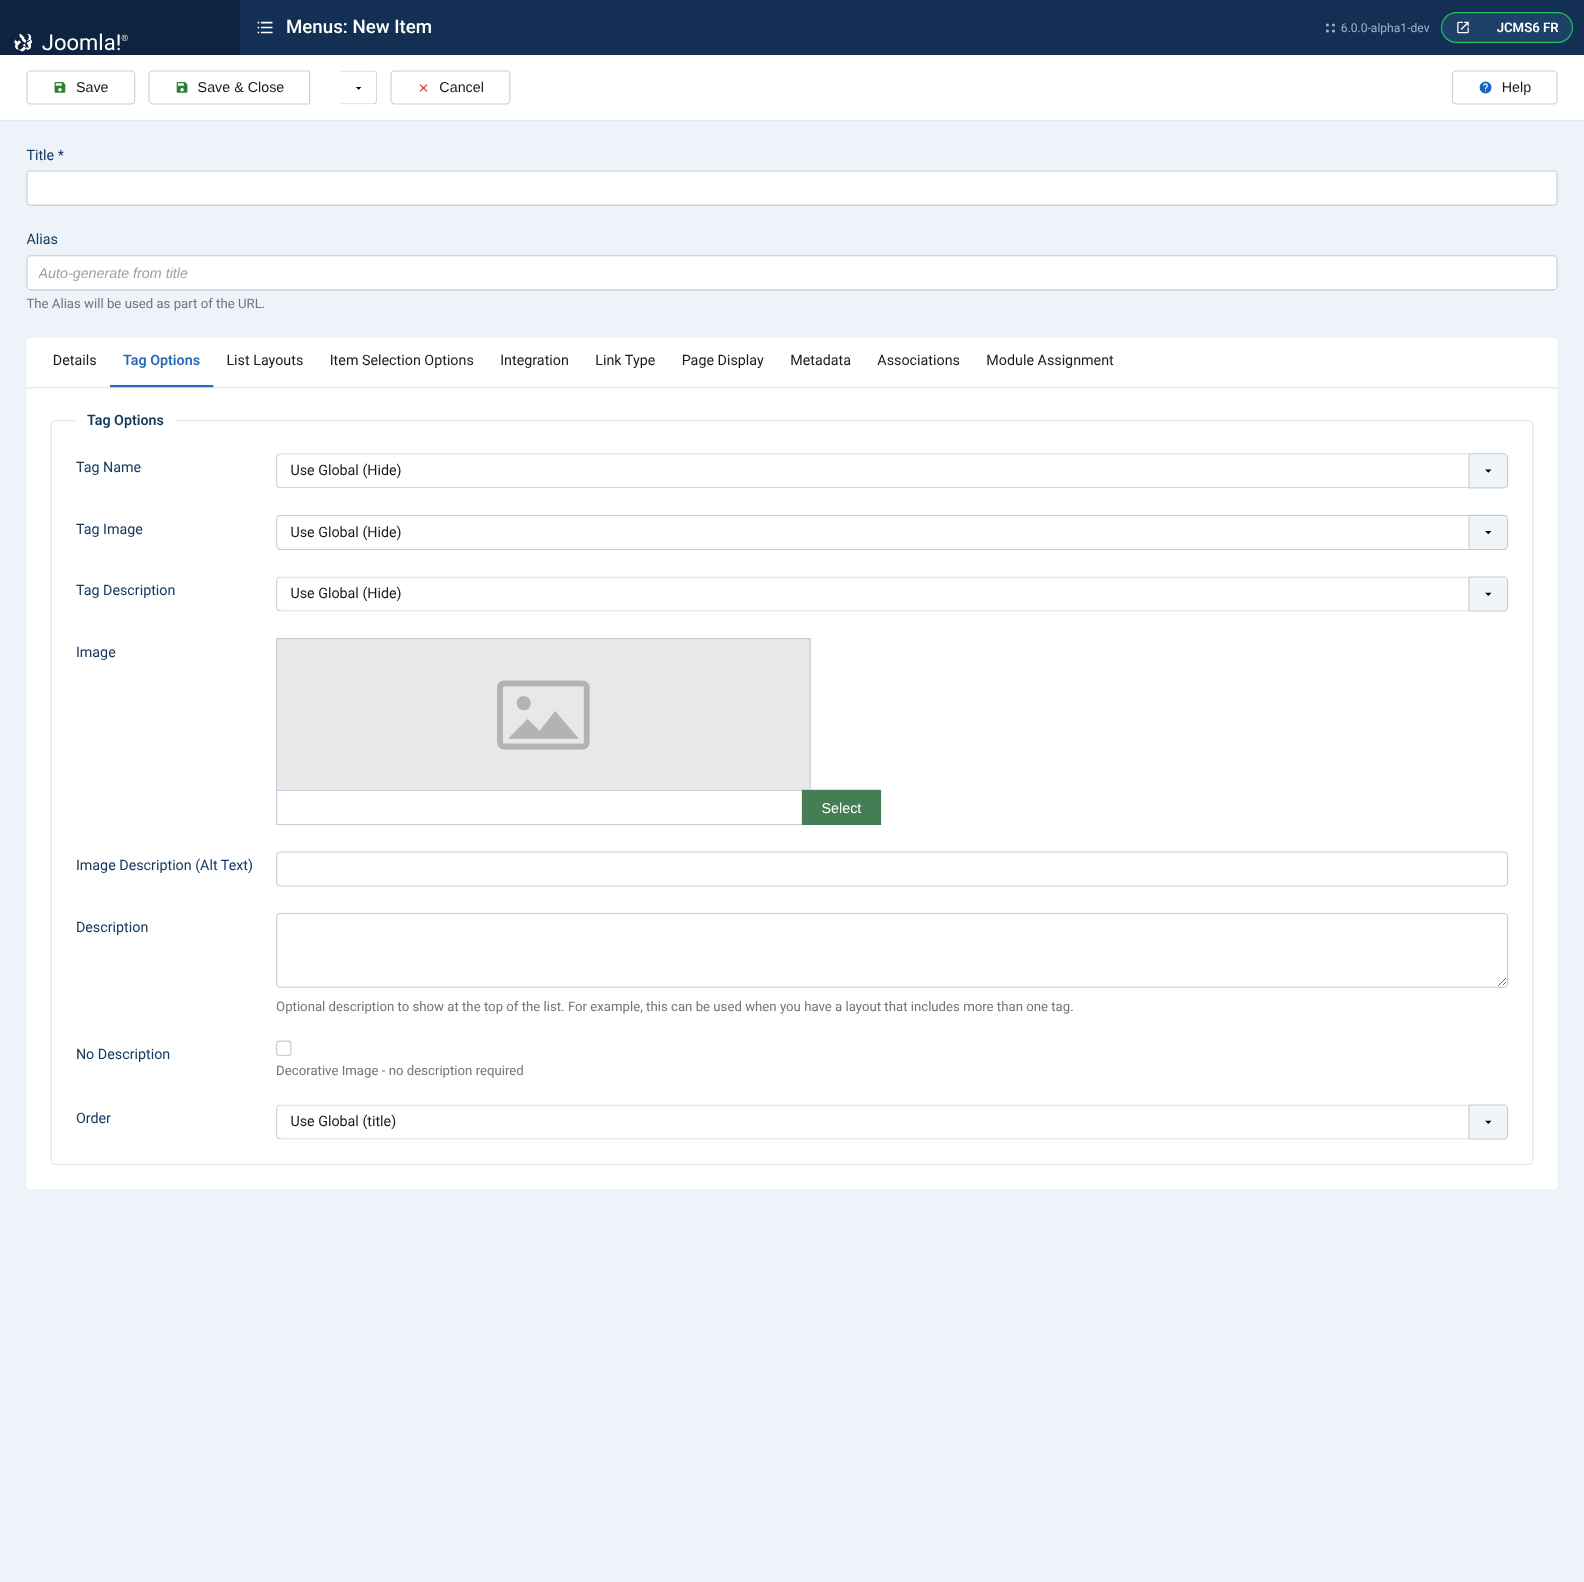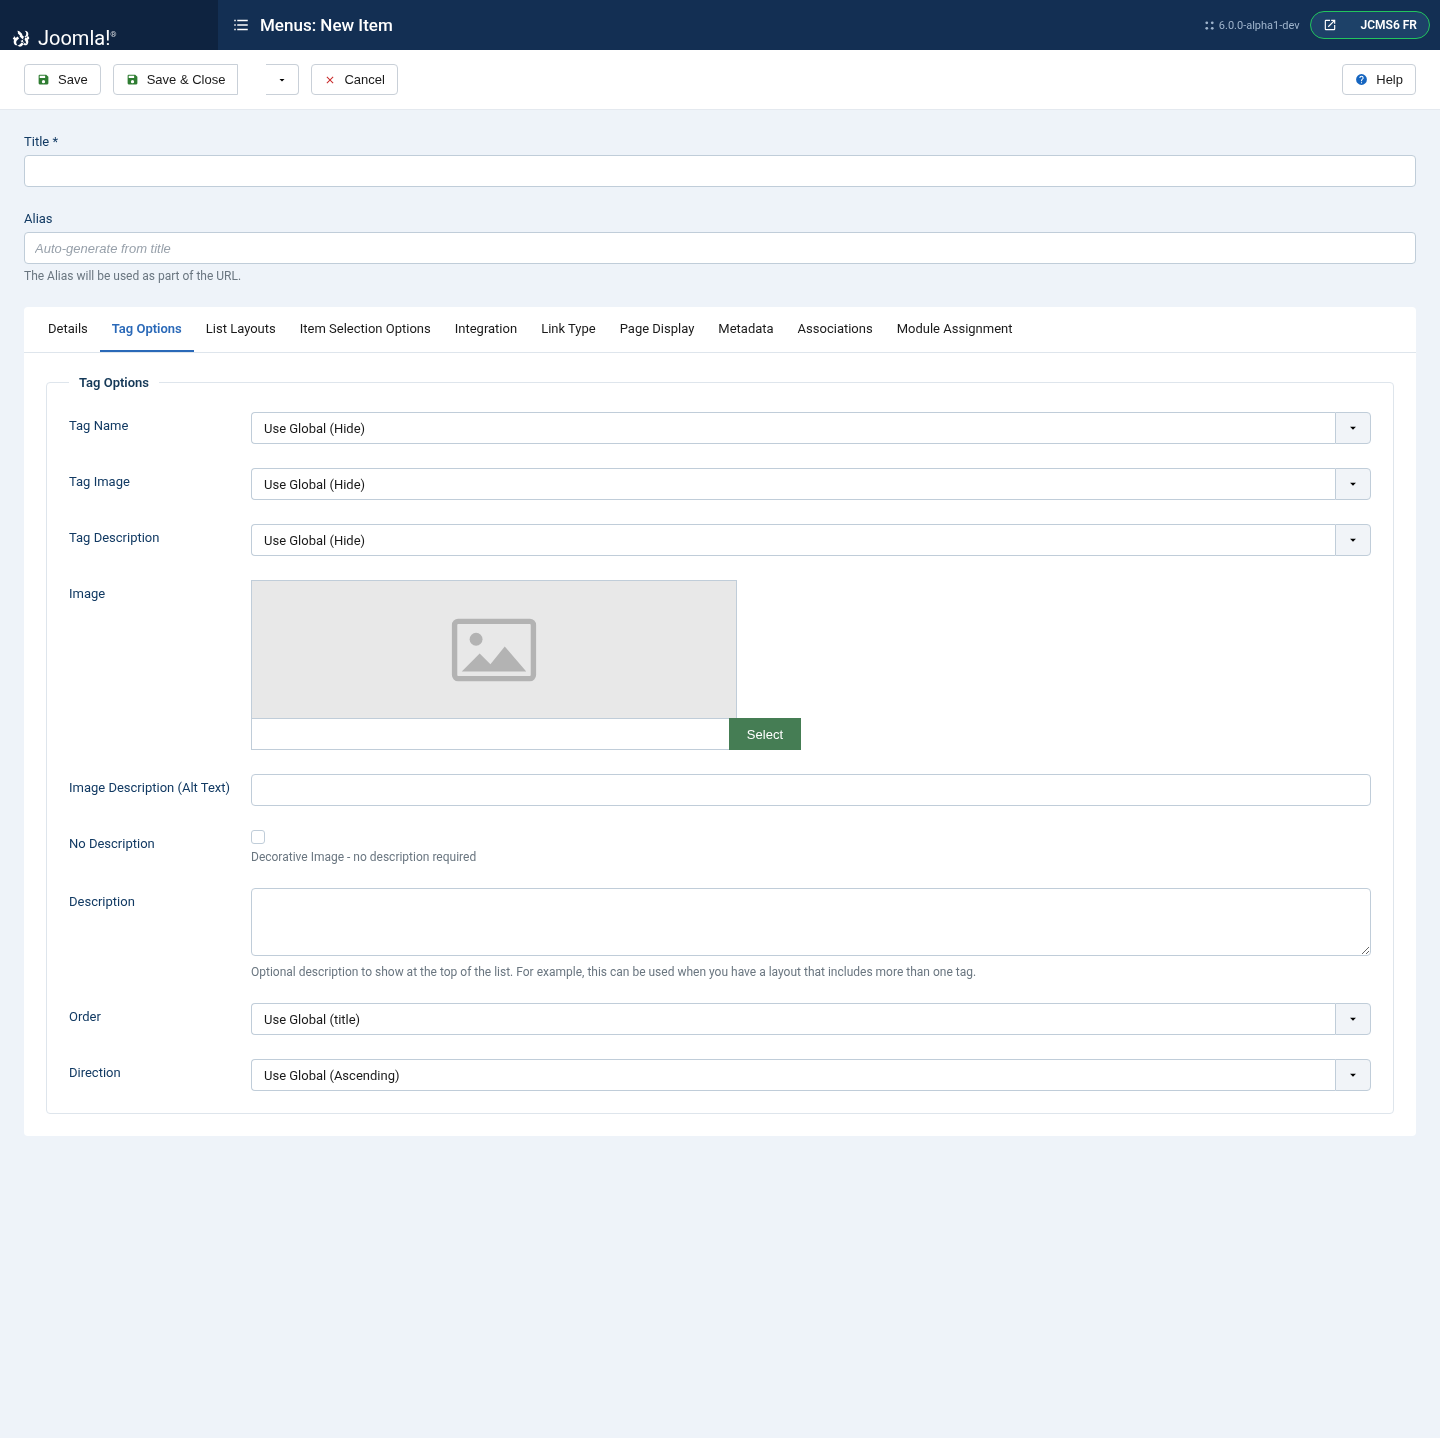--- a/index.html
+++ b/index.html
@@ -77,21 +77,21 @@
   padding: 14px 24px;
   display: flex;
   align-items: center;
   gap: 12px;
   border-bottom: 1px solid #e4e9ef;
 }
 .btn {
   display: inline-flex;
   align-items: center;
   gap: 8px;
-  padding: 7px 12px;
+  padding: 7px 23px;
   border: 1px solid #c9d0d8;
   border-radius: 4px;
   background: #fff;
   cursor: pointer;
   font-size: 13px;
   color: #1a1a1a;
 }
 .btn-group {
   display: flex;
   gap: 28px;
@@ -430,60 +430,47 @@
         </div>
 
         <div class="form-row">
           <div class="label-col">Image Description (Alt Text)</div>
           <div class="control-col">
             <input type="text" class="text-input" style="">
           </div>
         </div>
 
         <div class="form-row">
+          <div class="label-col">Description</div>
+          <div class="control-col">
+            <textarea class="textarea" style=""></textarea>
+            <div class="desc-under">Optional description to show at the top of the list. For example, this can be used when you have a layout that includes more than one tag.</div>
+          </div>
+        </div>
+
+        <div class="form-row">
           <div class="label-col">No Description</div>
           <div class="control-col">
             <div class="checkbox"></div>
             <div class="desc-under">Decorative Image - no description required</div>
-          </div>
-        </div>
-
-        <div class="form-row">
-          <div class="label-col">Description</div>
-          <div class="control-col">
-            <textarea class="textarea" style=""></textarea>
-            <div class="desc-under">Optional description to show at the top of the list. For example, this can be used when you have a layout that includes more than one tag.</div>
           </div>
         </div>
 
         <div class="form-row">
           <div class="label-col">Order</div>
           <div class="control-col">
             <div class="select-wrap">
               <div class="select-display">Use Global (title)</div>
               <div class="select-chevron">
                   <svg width="14" height="14" viewBox="0 0 24 24">
                     <path d="M7 10l5 5 5-5z"></path>
                   </svg>
                 </div>
             </div>
           </div>
         </div>
 
-        <div class="form-row">
-          <div class="label-col">Direction</div>
-          <div class="control-col">
-            <div class="select-wrap">
-              <div class="select-display">Use Global (Ascending)</div>
-              <div class="select-chevron">
-                  <svg width="14" height="14" viewBox="0 0 24 24">
-                    <path d="M7 10l5 5 5-5z"></path>
-                  </svg>
-                </div>
-            </div>
-          </div>
-        </div>
 
       </fieldset>
     </div>
   </div>
 
 </div>
 
 </body></html>

